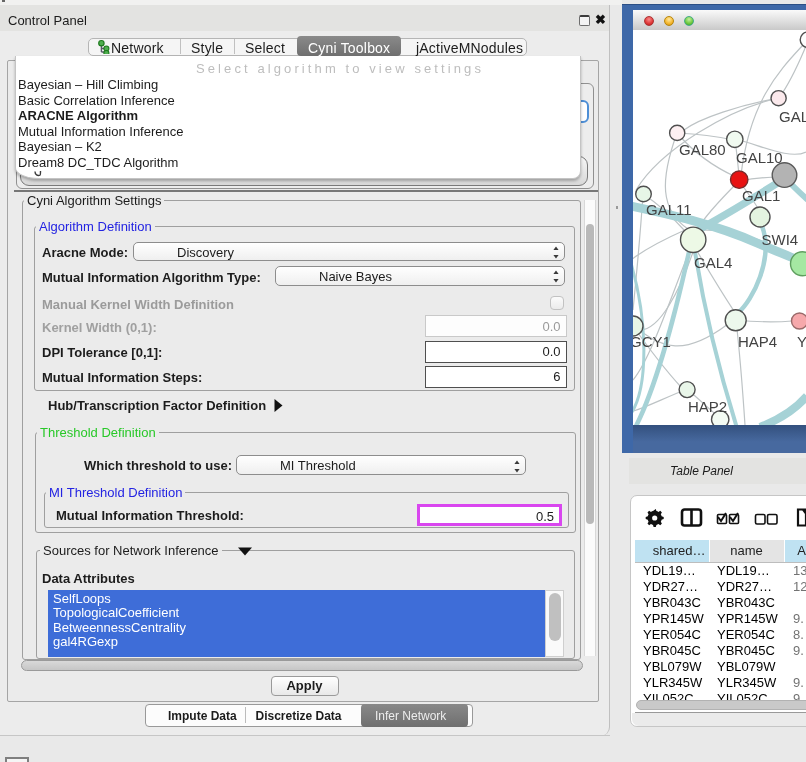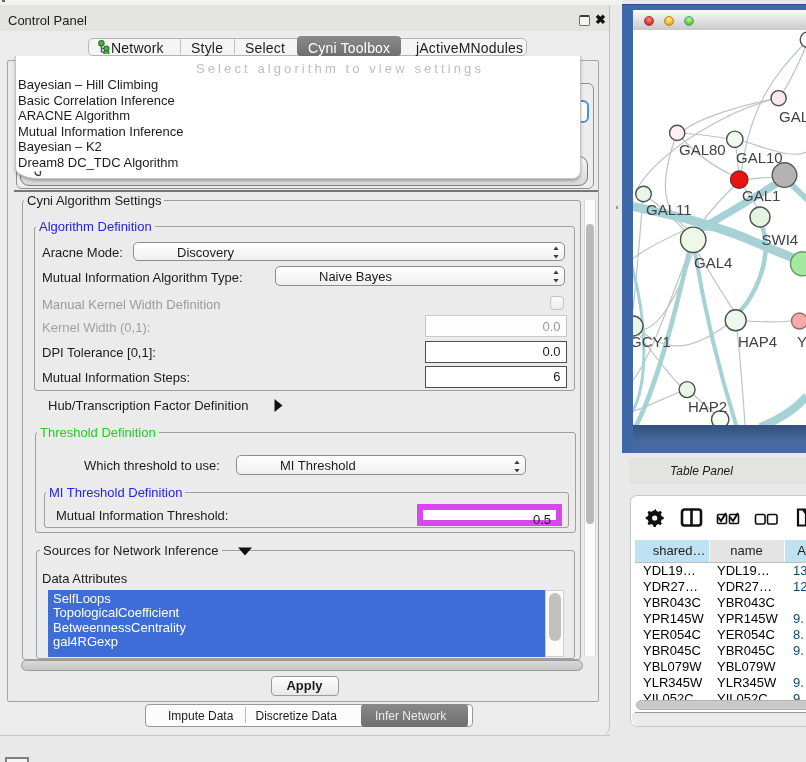--- a/index.html
+++ b/index.html
@@ -1,18 +1,18 @@
 <!DOCTYPE html>
 <html><head>
 <meta charset="utf-8">
 <style>
   html,body{margin:0;padding:0;}
   #app{position:relative;width:806px;height:762px;background:#e9e9e9;font-family:"Liberation Sans",sans-serif;font-size:13px;color:#1c1c1c;overflow:hidden;}
   .abs{position:absolute;}
-  .b{font-weight:normal;}
+  .b{font-weight:bold;}
   .grp{position:absolute;border:1px solid #9f9f9f;border-radius:3px;}
   .gtit{position:absolute;background:#ebebeb;padding:0 3px;line-height:13px;}
   .combo{position:absolute;background:linear-gradient(#ffffff,#efefef);border:1px solid #8d8d8d;border-radius:5px;box-sizing:border-box;}
   .combo .ct{position:absolute;left:11px;top:2px;margin-left:32px;}
   .carr{position:absolute;right:5.5px;top:3px;width:6px;height:13px;}
   .fld{position:absolute;background:#fff;border:1.5px solid #4f4f4f;box-sizing:border-box;text-align:right;padding-right:5px;}
   .lbl{position:absolute;white-space:nowrap;}
 </style>
 </head>
 <body>
@@ -107,21 +107,21 @@
   <div class="combo" style="left:236px;top:454.5px;width:290px;height:20.5px;">
     <span class="ct">MI Threshold</span>
     <svg class="carr" style="top:4px;" viewBox="0 0 6 13">
         <path d="M3 0.5 L5.6 4 H0.4 Z M3 12.5 L5.6 9 H0.4 Z" fill="#3a3a3a"></path>
       </svg>
   </div>
 
   <div class="grp" style="left:44px;top:492px;width:523px;height:34px;"></div>
   <div class="gtit lbl" style="left:46px;top:485.5px;color:#2323e2;">MI Threshold Definition</div>
   <div class="abs lbl b" style="left:56px;top:508px;">Mutual Information Threshold:</div>
-  <div class="fld" style="left:417px;top:504px;width:145px;height:21.5px;border:6px solid #d946ef;line-height:20px;">0.5</div>
+  <div class="fld" style="left:417px;top:504px;width:145px;height:21.5px;border:3px solid #d946ef;line-height:20px;">0.5</div>
 
   <div class="grp" style="left:36px;top:550px;width:536.5px;height:107px;"></div>
   <div class="gtit lbl" style="left:40px;top:544px;">Sources for Network Inference</div>
   <svg class="abs" style="left:238px;top:546.5px;" width="14" height="9" viewBox="0 0 14 9">
       <path d="M0 0.5 L14 0.5 L7 8.5 Z" fill="#111"></path>
     </svg>
 
   <div class="abs lbl b" style="left:42px;top:571px;">Data Attributes</div>
 
   <div class="abs" style="left:48px;top:589.5px;width:497px;height:67px;background:#3e6dd8;"></div>
@@ -258,18 +258,18 @@
     <path d="M153 2.5 h8 v16 h-8 z M158 2.5 l3 4" fill="none" stroke="#111" stroke-width="2.2"></path>
   </svg>
 
   <div class="abs" style="left:634.5px;top:539.5px;width:74px;height:22px;background:#bfe2f2;text-align:right;font-size:13px;line-height:22px;box-sizing:border-box;padding-right:3px;color:#222;">shared…</div>
   <div class="abs" style="left:709.5px;top:539.5px;width:74px;height:22px;background:#e4e4e4;text-align:center;font-size:13px;line-height:22px;color:#222;">name</div>
   <div class="abs" style="left:785px;top:539.5px;width:21px;height:22px;background:#bfe2f2;font-size:13px;line-height:22px;color:#222;text-align:right;">A</div>
   <div class="abs" style="left:634.5px;top:561.5px;width:171.5px;height:1px;background:#bdbdbd;"></div>
 
   <div class="abs" style="left:643px;top:562.5px;font-size:13px;line-height:16.1px;color:#000;">YDL19…<br>YDR27…<br>YBR043C<br>YPR145W<br>YER054C<br>YBR045C<br>YBL079W<br>YLR345W<br>YIL052C</div>
   <div class="abs" style="left:717px;top:562.5px;font-size:13px;line-height:16.1px;color:#000;">YDL19…<br>YDR27…<br>YBR043C<br>YPR145W<br>YER054C<br>YBR045C<br>YBL079W<br>YLR345W<br>YIL052C</div>
-  <div class="abs" style="left:793px;top:562.5px;font-size:13px;line-height:16.1px;color:#0c4a6e;">13<br>12<br>&nbsp;<br>9.<br>8.<br>9.<br>&nbsp;<br>9.<br>9</div>
+  <div class="abs" style="left:793px;top:562.5px;font-size:13px;line-height:16.1px;color:#737373;">13<br>12<br>&nbsp;<br>9.<br>8.<br>9.<br>&nbsp;<br>9.<br>9</div>
 
   <div class="abs" style="left:635.5px;top:700px;width:175px;height:10px;background:#c9c9c9;border:1px solid #b2b2b2;border-radius:5px;box-sizing:border-box;"></div>
   <div class="abs" style="left:634.5px;top:711.5px;width:171.5px;height:1px;background:#9a9a9a;"></div>
 
 </div>
 
 </body></html>

